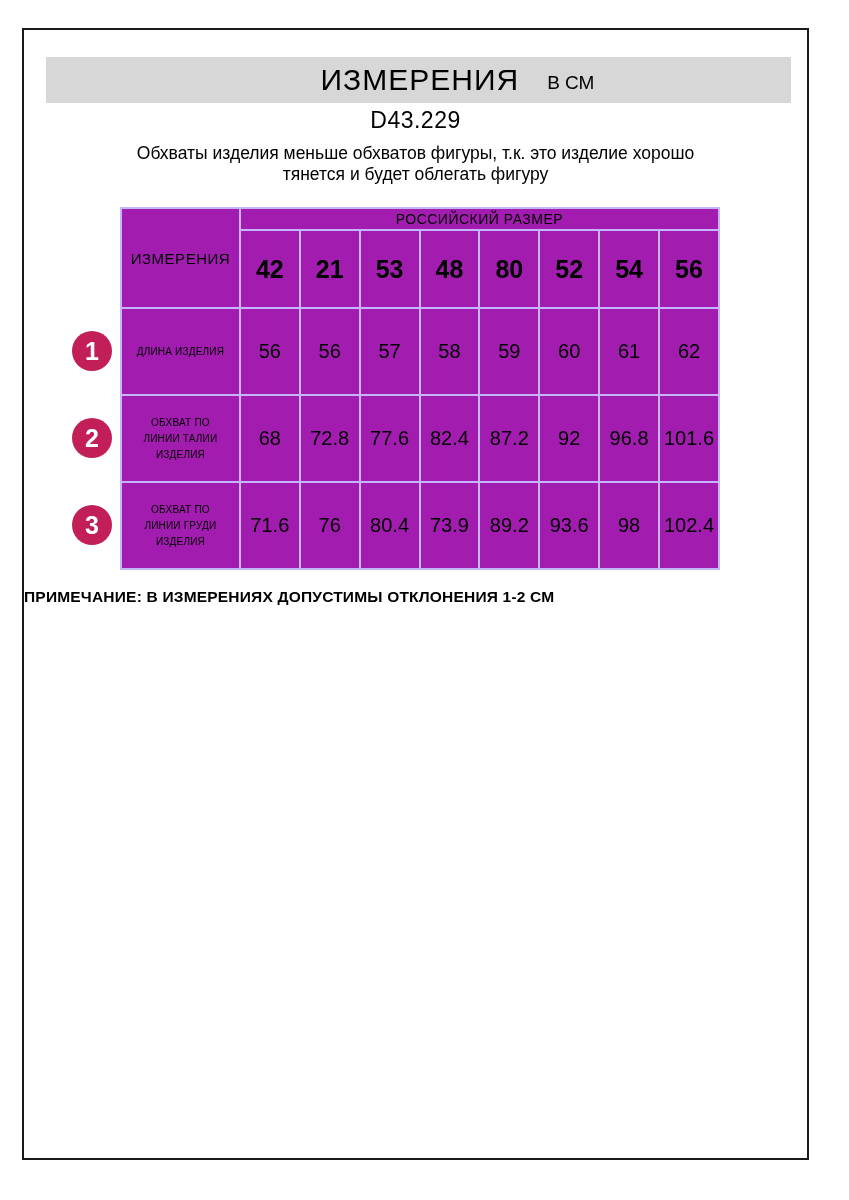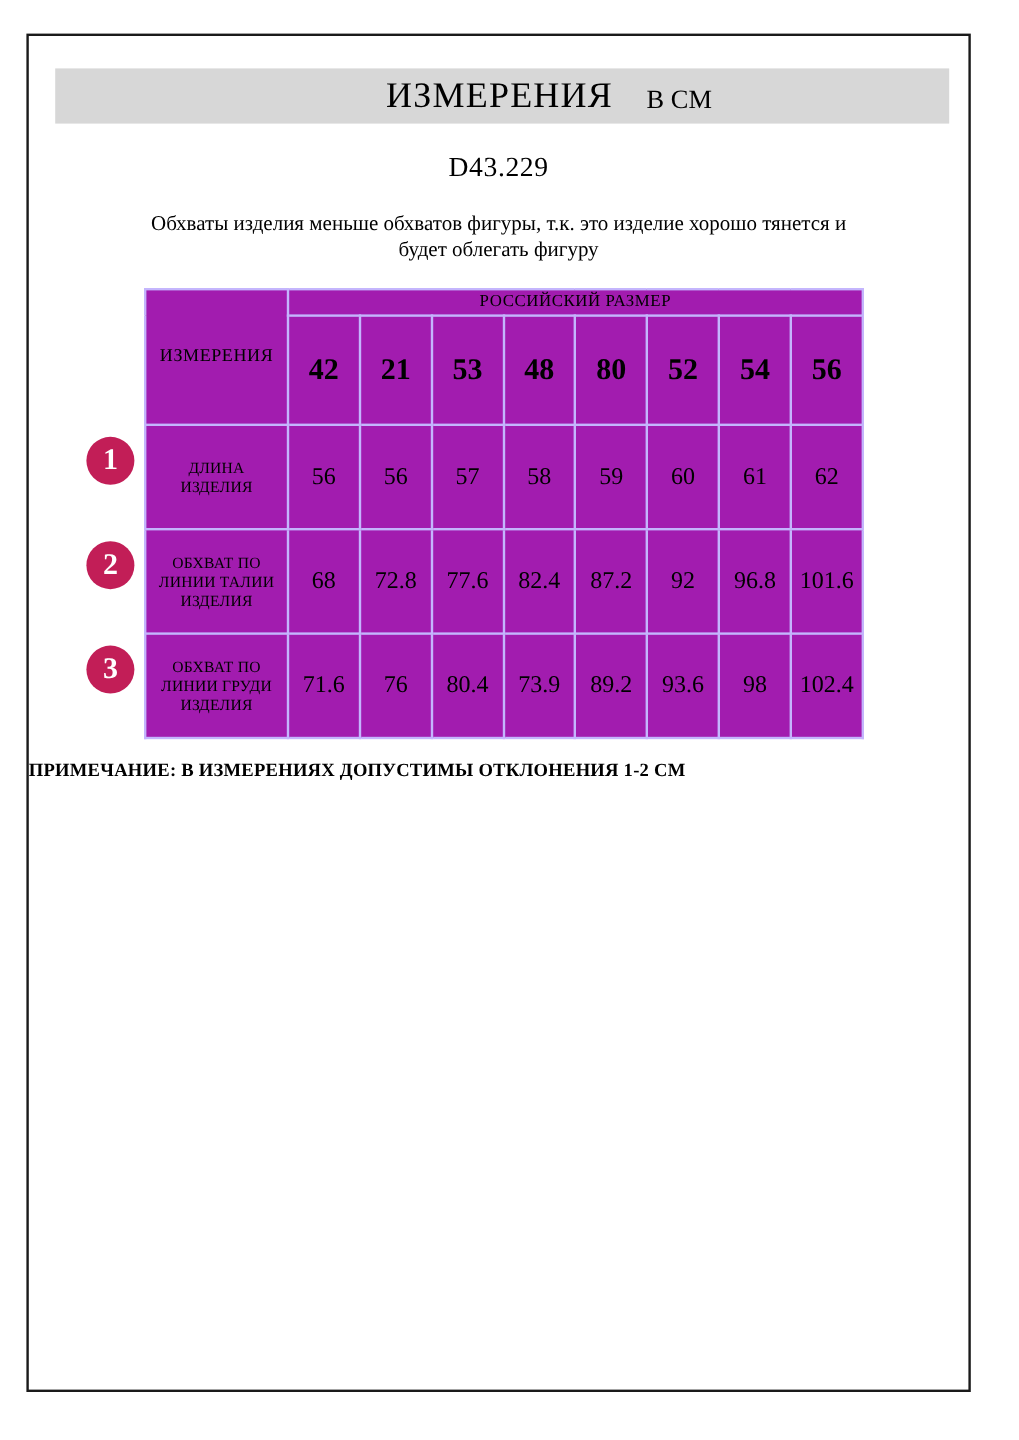--- a/index.html
+++ b/index.html
@@ -9,21 +9,20 @@
     font-family: "Liberation Sans", sans-serif;
     color: #000;
     overflow: hidden;
   }
   .page-frame {
     position: absolute;
     left: 22px; top: 28px;
     width: 787px; height: 1132px;
     border: 2px solid #1a1a1a;
     background: #fff;
-    font-family: Liberation Serif, serif;
   }
   .header-bar {
     margin: 27px 0 0 22px;
     width: 745px; height: 46px;
     background: #d7d7d7;
     display: flex;
     align-items: center;
     justify-content: center;
     padding-left: 78px;
   }
@@ -32,40 +31,40 @@
     font-weight: normal;
     letter-spacing: 1px;
   }
   .title-word-bold {
     font-size: 30px;
     font-weight: bold;
     letter-spacing: 1px;
     margin-left: 28px;
   }
   .title-units {
-    font-size: 22px;
+    font-size: 19px;
     font-weight: normal;
     margin-left: 28px;
     padding-top: 6px;
   }
   .product-code {
-    margin-top: 24px;
+    margin-top: 4px;
     text-align: center;
     font-size: 23px;
     letter-spacing: 0.5px;
   }
   .intro-paragraph {
     margin: 2px auto 0;
     max-width: 614px;
     text-align: center;
     font-size: 17.5px;
     line-height: 21px;
   }
   .intro-paragraph.second {
-    margin-top: 23px;
+    margin-top: 9px;
     max-width: 600px;
   }
   .table-section {
     position: relative;
     margin-left: 96px;
     margin-top: 22px;
     width: 600px;
   }
   table.size-table {
     border-collapse: collapse;
@@ -78,33 +77,33 @@
     background: #a21caf;
   }
   .col-label { width: 119px; }
   .col-size  { width: 60px; }
   .row-group-header { height: 22px; }
   .group-header-cell {
     font-size: 14px;
     font-weight: normal;
     letter-spacing: 0.5px;
   }
-  .row-sizes { height: 91px; }
+  .row-sizes { height: 78px; }
   .size-cell {
     font-size: 25px;
     font-weight: bold;
   }
   .corner-cell {
     font-size: 15px;
     font-weight: normal;
     letter-spacing: 0.5px;
   }
   .data-row { height: 87px; }
   .row-label-cell {
-    font-size: 13px;
+    font-size: 10px;
     font-weight: normal;
     line-height: 16px;
     padding: 0 10px;
     letter-spacing: 0.2px;
   }
   .value-cell {
     font-size: 20px;
     font-weight: normal;
   }
   .row-badge {

